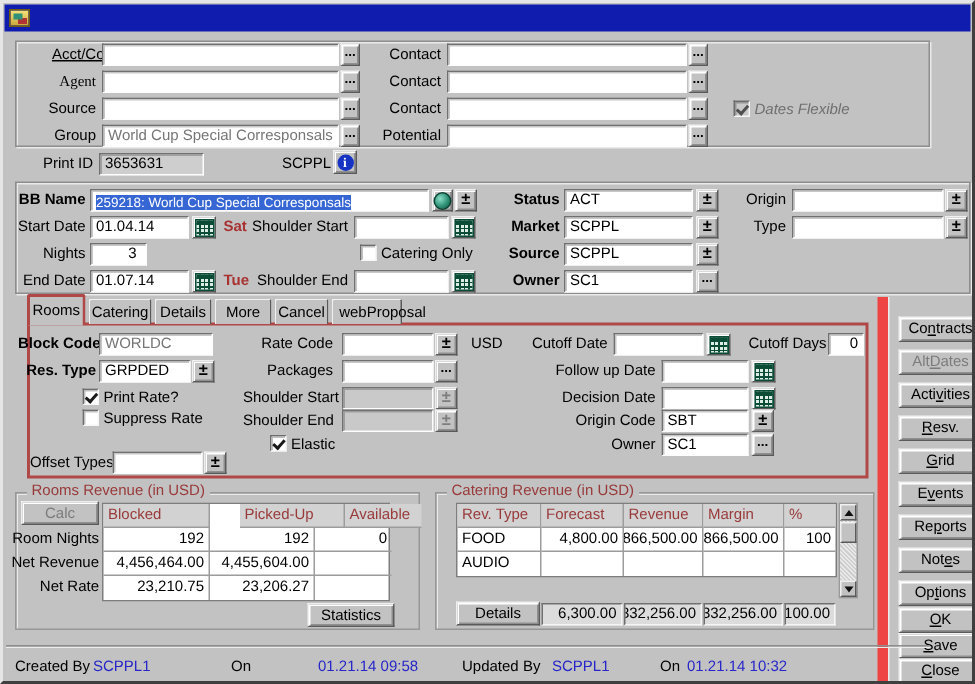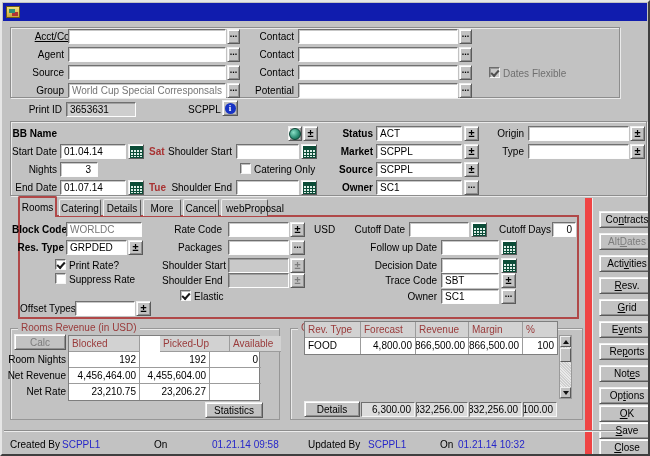--- a/index.html
+++ b/index.html
@@ -8,21 +8,21 @@
     border:2px solid;border-color:#e6e6e6 #3f3f3f #3f3f3f #e6e6e6;
     font-family:"Liberation Sans",sans-serif;font-size:10px;color:#000;overflow:hidden;}
   .titlebar{position:absolute;left:1px;top:1px;width:644px;height:18px;background:#101cae;
     color:#fff;font-weight:bold;font-size:11px;display:flex;align-items:center;gap:5px;padding:0 3px;}
   .appicon{width:14px;height:12px;position:relative;background:linear-gradient(#f4e27a,#caa73c);
     border:1px solid #6e5a14;flex:none;}
   .appicon::after{content:"";position:absolute;left:2px;top:2px;width:6px;height:4px;
     background:#2f9177;box-shadow:3px 3px 0 #b03434;}
   .lbl{position:absolute;white-space:nowrap;text-align:right;line-height:12px;}
   .b{font-weight:bold;}
-  .dim{color:#6f6f6f;}
+  .dim{color:#6f6f6f;font-style:italic;}
   .fld{position:absolute;height:15px;background:#fff;border:1px solid;
     border-color:#707070 #fdfdfd #fdfdfd #707070;box-shadow:inset 1px 1px 0 rgba(0,0,0,.22);
     padding:1px 3px 0;white-space:nowrap;overflow:hidden;line-height:12px;}
   .fld.gray{background:#c9c9c9;}
   .fld.gtext{color:#767676;}
   .fld.num{text-align:right;}
   .btn{position:absolute;background:#c2c2c2;border:1px solid;border-color:#efefef #5a5a5a #5a5a5a #efefef;
     box-shadow:inset 1px 1px 0 #fff,inset -1px -1px 0 #8f8f8f;
     display:flex;align-items:center;justify-content:center;padding:0;font-family:inherit;}
   .dd::after{content:"±";font-weight:bold;font-size:11px;line-height:1;}
@@ -101,21 +101,21 @@
 
   <div class="panelbox" style="left:8px;top:25px;width:610px;height:71px;"></div>
 
   <span class="lbl" style="left:8px;top:29px;width:68px;text-decoration:underline;">Acct/Com</span>
   <div class="fld" style="left:66px;top:27px;width:158px;"></div>
   <button class="btn el" style="left:225px;top:27px;width:13px;height:15px;"></button>
   <span class="lbl" style="left:248px;top:29px;width:44px;">Contact</span>
   <div class="fld" style="left:296px;top:27px;width:160px;"></div>
   <button class="btn el" style="left:457px;top:27px;width:13px;height:15px;"></button>
 
-  <span class="lbl" style="left:8px;top:47px;width:54px;">Agent</span>
+  <span class="lbl" style="left:8px;top:47px;width:54px;font-family:Liberation Serif, serif;">Agent</span>
   <div class="fld" style="left:66px;top:45px;width:158px;"></div>
   <button class="btn el" style="left:225px;top:45px;width:13px;height:15px;"></button>
   <span class="lbl" style="left:248px;top:47px;width:44px;">Contact</span>
   <div class="fld" style="left:296px;top:45px;width:160px;"></div>
   <button class="btn el" style="left:457px;top:45px;width:13px;height:15px;"></button>
 
   <span class="lbl" style="left:8px;top:65px;width:54px;">Source</span>
   <div class="fld" style="left:66px;top:63px;width:158px;"></div>
   <button class="btn el" style="left:225px;top:63px;width:13px;height:15px;"></button>
   <span class="lbl" style="left:248px;top:65px;width:44px;">Contact</span>
@@ -132,20 +132,21 @@
   <button class="btn el" style="left:457px;top:81px;width:13px;height:15px;"></button>
 
   <span class="lbl" style="left:8px;top:102px;width:52px;">Print ID</span>
   <div class="fld" style="left:64px;top:100px;width:70px;background:#cecece;">3653631</div>
   <span class="lbl" style="left:186px;top:102px;text-align:left;">SCPPL</span>
   <button class="btn infob" style="left:220px;top:98px;"></button>
 
   <div class="panelbox" style="left:8px;top:119px;width:637px;height:75px;"></div>
 
   <span class="lbl b" style="left:8px;top:126px;width:47px;">BB Name</span>
+  <div class="fld" style="left:58px;top:124px;width:226px;font-size:9px;padding-top:2px;"><span class="sel">259218: World Cup Special Corresponsals</span></div>
   <button class="btn globe" style="left:286px;top:124px;"></button>
   <button class="btn dd" style="left:301px;top:124px;width:15px;height:15px;"></button>
   <span class="lbl b" style="left:330px;top:126px;width:41px;">Status</span>
   <div class="fld" style="left:374px;top:124px;width:86px;">ACT</div>
   <button class="btn dd" style="left:462px;top:124px;width:15px;height:15px;"></button>
   <span class="lbl" style="left:487px;top:126px;width:35px;">Origin</span>
   <div class="fld" style="left:526px;top:124px;width:101px;"></div>
   <button class="btn dd" style="left:628px;top:124px;width:15px;height:15px;"></button>
 
   <span class="lbl" style="left:8px;top:144px;width:47px;">Start Date</span>
@@ -219,21 +220,21 @@
   <button class="btn dd dis" style="left:288px;top:256px;width:15px;height:15px;"></button>
   <span class="lbl" style="left:360px;top:258px;width:75px;">Decision Date</span>
   <div class="fld" style="left:439px;top:256px;width:58px;"></div>
   <button class="btn cal" style="left:499px;top:256px;"></button>
 
   <span class="cb" style="left:53px;top:271px;"></span>
   <span class="lbl" style="left:67px;top:272px;text-align:left;">Suppress Rate</span>
   <span class="lbl" style="left:160px;top:273px;width:60px;">Shoulder End</span>
   <div class="fld gray" style="left:226px;top:271px;width:61px;"></div>
   <button class="btn dd dis" style="left:288px;top:271px;width:15px;height:15px;"></button>
-  <span class="lbl" style="left:360px;top:273px;width:75px;">Trace Code</span>
+  <span class="lbl" style="left:360px;top:273px;width:75px;">Origin Code</span>
   <div class="fld" style="left:439px;top:271px;width:58px;">SBT</div>
   <button class="btn dd" style="left:499px;top:271px;width:15px;height:15px;"></button>
 
   <span class="cb checked" style="left:178px;top:288px;"></span>
   <span class="lbl" style="left:192px;top:289px;text-align:left;">Elastic</span>
   <span class="lbl" style="left:360px;top:289px;width:75px;">Owner</span>
   <div class="fld" style="left:439px;top:287px;width:58px;">SC1</div>
   <button class="btn el" style="left:499px;top:287px;width:15px;height:15px;"></button>
 
   <span class="lbl" style="left:18px;top:301px;width:52px;">Offset Types</span>
@@ -267,34 +268,41 @@
       <div class="tc tnum" style="width:71px;">23,210.75</div>
       <div class="tc tnum" style="width:70px;">23,206.27</div>
       <div class="tc tnum" style="width:51px;"></div>
     </div>
   </div>
   <button class="btn pbtn" style="left:203px;top:400px;width:58px;">Statistics</button>
 
   <div class="group" style="left:288px;top:326px;width:293px;height:92px;"></div>
   <span class="legend" style="left:296px;top:320px;">Catering Revenue (in  USD)</span>
 
-  <div class="tbl" style="left:302px;top:319px;width:254px;">
+  <div class="tbl" style="left:302px;top:333px;width:254px;">
     <div class="trow th">
       <div class="tc" style="width:56px;">Rev. Type</div>
       <div class="tc" style="width:55px;">Forecast</div>
       <div class="tc" style="width:53px;">Revenue</div>
       <div class="tc" style="width:54px;">Margin</div>
       <div class="tc" style="width:34px;">%</div>
     </div>
     <div class="trow">
       <div class="tc" style="width:56px;">FOOD</div>
       <div class="tc tnum" style="width:55px;">4,800.00</div>
       <div class="tc tnum clip" style="width:53px;">3,866,500.00</div>
       <div class="tc tnum clip" style="width:54px;">3,866,500.00</div>
       <div class="tc tnum" style="width:34px;">100</div>
+    </div>
+    <div class="trow">
+      <div class="tc" style="width:56px;">AUDIO</div>
+      <div class="tc tnum" style="width:55px;"></div>
+      <div class="tc tnum" style="width:53px;"></div>
+      <div class="tc tnum" style="width:54px;"></div>
+      <div class="tc tnum" style="width:34px;"></div>
     </div>
   </div>
 
   <div class="sb" style="left:557px;top:333px;height:64px;">
     <span class="arr" style="top:0;">
         <span class="tri-up"></span>
       </span>
     <span class="thumb"></span>
     <span class="arr" style="bottom:0;">
         <span class="tri-dn"></span>

